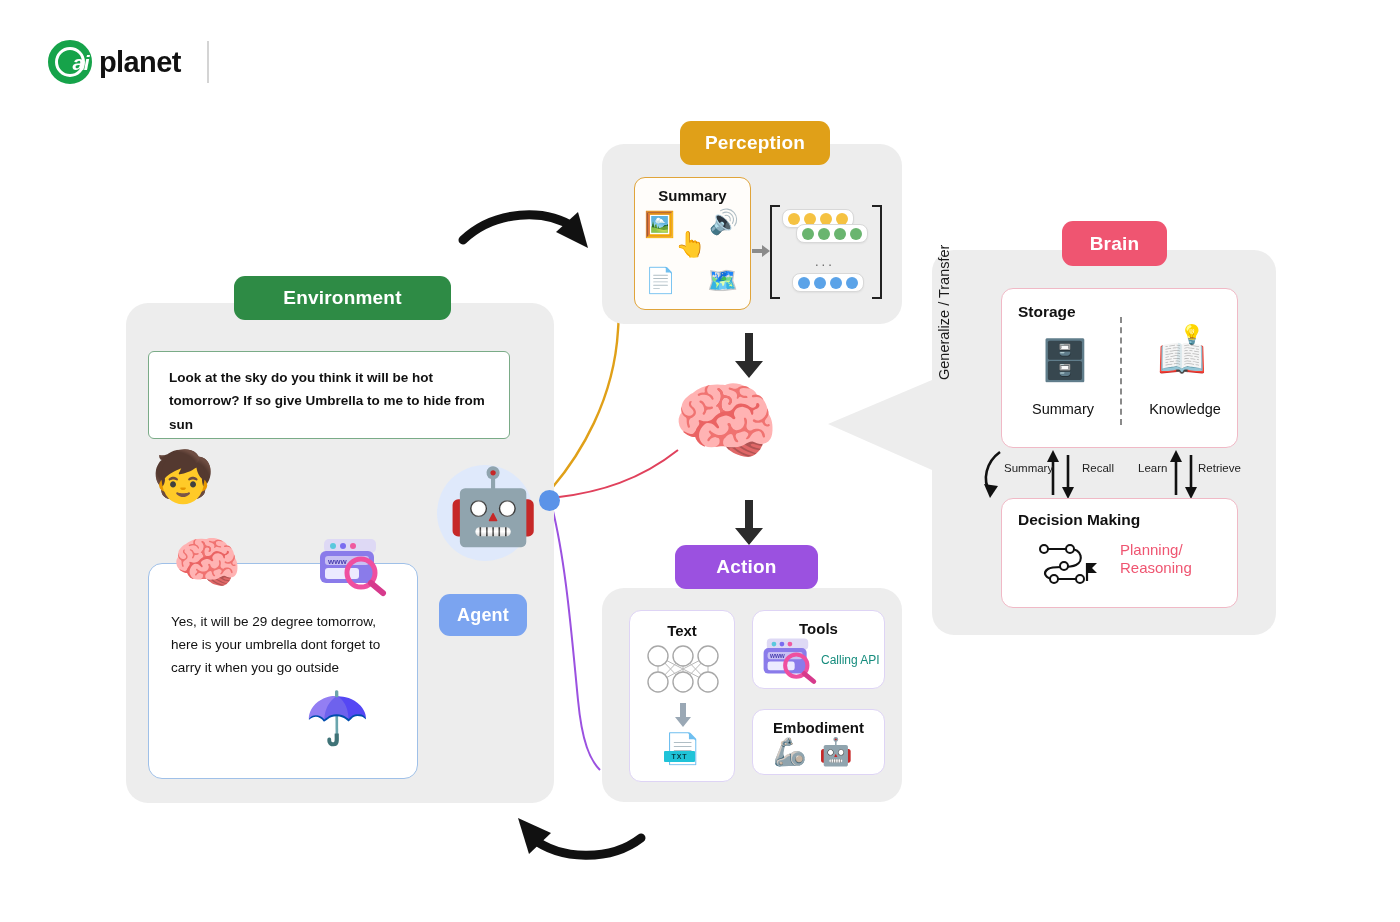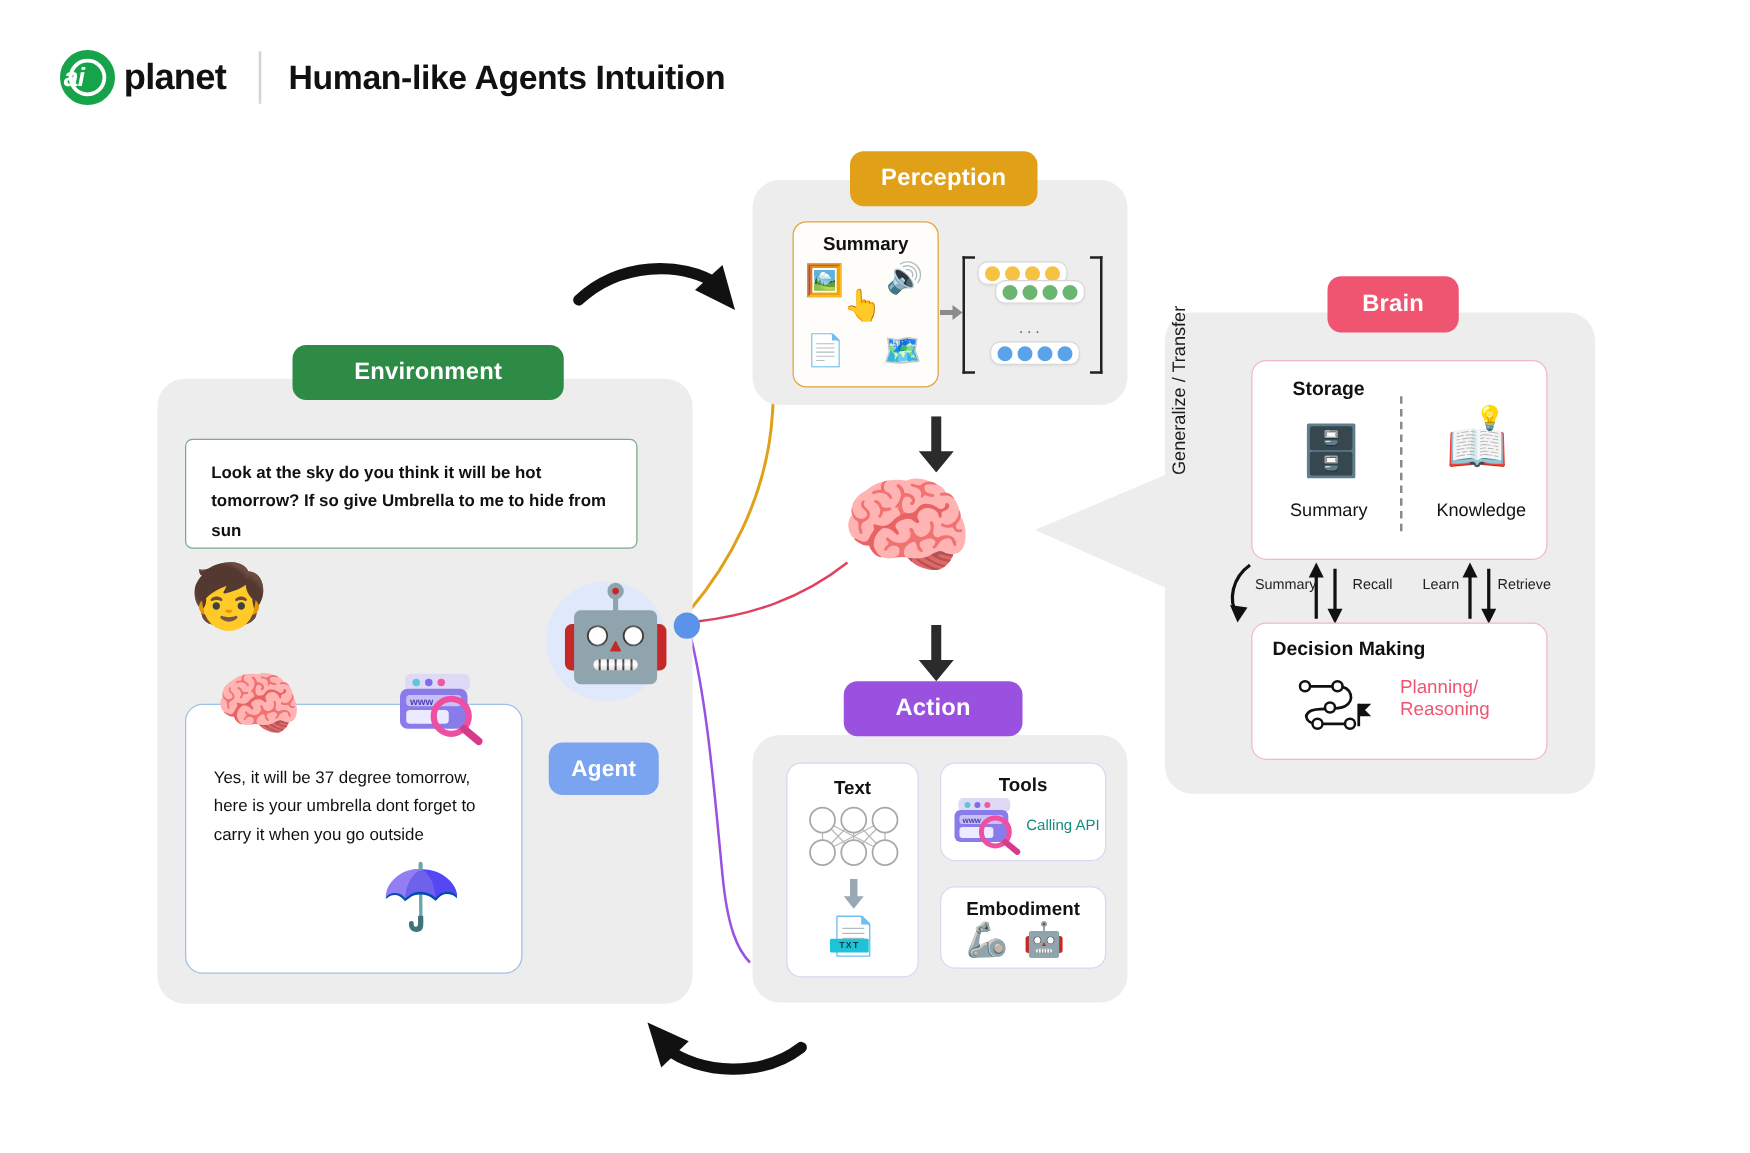--- a/index.html
+++ b/index.html
@@ -14,21 +14,21 @@
     position: absolute; inset: 0;
     background: #ffffff;
     border-radius: 18px;
   }
 
   
   .header { position: absolute; left: 48px; top: 36px; display: flex; align-items: center; height: 52px; }
   .logo-mark {
     width: 44px; height: 44px; border-radius: 50%;
     background: #16a34a; position: relative;
-    display: flex; align-items: center; justify-content: flex-start;
+    display: flex; align-items: center; justify-content: flex-end;
     border: 3px solid #16a34a;
   }
   .logo-mark::after {
     content: ""; position: absolute; inset: 4px; border-radius: 50%;
     border: 3px solid #ffffff;
   }
   .logo-ai {
     position: relative; z-index: 2; color: #ffffff;
     font-size: 21px; font-weight: bold; font-style: italic;
     letter-spacing: -0.5px; line-height: 1;
@@ -114,21 +114,21 @@
   #brain-pill { left: 1062px; top: 221px; width: 105px; height: 45px; background: #ef5571; }
   #gen-transfer {
     position: absolute; left: 936px; top: 358px; width: 170px; height: 22px;
     transform: rotate(-90deg); transform-origin: 11px 11px;
     font-size: 14.5px; color: #1a1a1a; white-space: nowrap;
   }
   #storage-card {
     left: 1001px; top: 288px; width: 237px; height: 160px;
     border: 1px solid #f0b9c6; border-radius: 12px;
   }
-  #storage-title { position: absolute; left: 16px; top: 14px; font-size: 15.5px; font-weight: bold; color: #111; margin-left: 16px; }
+  #storage-title { position: absolute; left: 16px; top: 14px; font-size: 15.5px; font-weight: bold; color: #111; }
   #storage-divider {
     position: absolute; left: 118px; top: 28px; width: 0; height: 108px;
     border-left: 2px dashed #8a8a8a;
   }
   #decision-card {
     left: 1001px; top: 498px; width: 237px; height: 110px;
     border: 1px solid #f0b9c6; border-radius: 12px;
   }
   #decision-title { position: absolute; left: 16px; top: 12px; font-size: 15.5px; font-weight: bold; color: #111; }
   #planning-label {
@@ -144,21 +144,20 @@
 <body>
 
 <div id="canvas">
 
   <div class="header">
     <div class="logo-mark">
       <span class="logo-ai">ai</span>
     </div>
     <span class="logo-word">planet</span>
     <div class="header-div"></div>
-    <span class="header-title">Human-like Agents Intuition</span>
   </div>
 
   <svg class="ov" style="z-index:1">
 
     <path d="M 636 230 C 628 250 620 290 618 330 C 614 400 580 455 552 488" stroke="#e0a018" stroke-width="2.4" fill="none"></path>
 
     <path d="M 559 497 C 600 492 640 480 678 450" stroke="#e0415c" stroke-width="2" fill="none"></path>
 
     <path d="M 551 503 C 566 560 572 640 578 700 C 582 742 590 760 600 770" stroke="#9b51e0" stroke-width="2" fill="none"></path>
   </svg>
@@ -166,21 +165,21 @@
   <div class="panel" id="env-panel" style="z-index:2"></div>
   <div class="pill" id="env-pill" style="z-index:5">Environment</div>
 
   <div class="white-card" id="env-question" style="z-index:4">
     <div class="qtext">Look at the sky do you think it will be hot tomorrow? If so give Umbrella to me to hide from sun</div>
   </div>
 
   <div class="emoji" style="left:152px; top:452px; font-size:50px; z-index:4">🧒</div>
 
   <div class="white-card" id="env-answer" style="z-index:3">
-    <div class="atext">Yes, it will be 37 degree tomorrow, here is your umbrella dont forget to carry it when you go outside</div>
+    <div class="atext">Yes, it will be 29 degree tomorrow, here is your umbrella dont forget to carry it when you go outside</div>
   </div>
 
   <div class="emoji" style="left:172px; top:535px; font-size:56px; z-index:5">🧠</div>
 
   <div style="position:absolute; left:318px; top:535px; width:74px; height:62px; z-index:5">
     <svg viewBox="0 0 74 62" width="74" height="62">
       <rect x="6" y="4" width="52" height="14" rx="5" fill="#ded9f5"></rect>
       <circle cx="15" cy="11" r="3" fill="#5bc8dd"></circle>
         <circle cx="25" cy="11" r="3" fill="#7b6cf0"></circle>
         <circle cx="35" cy="11" r="3" fill="#ef5aa0"></circle>

